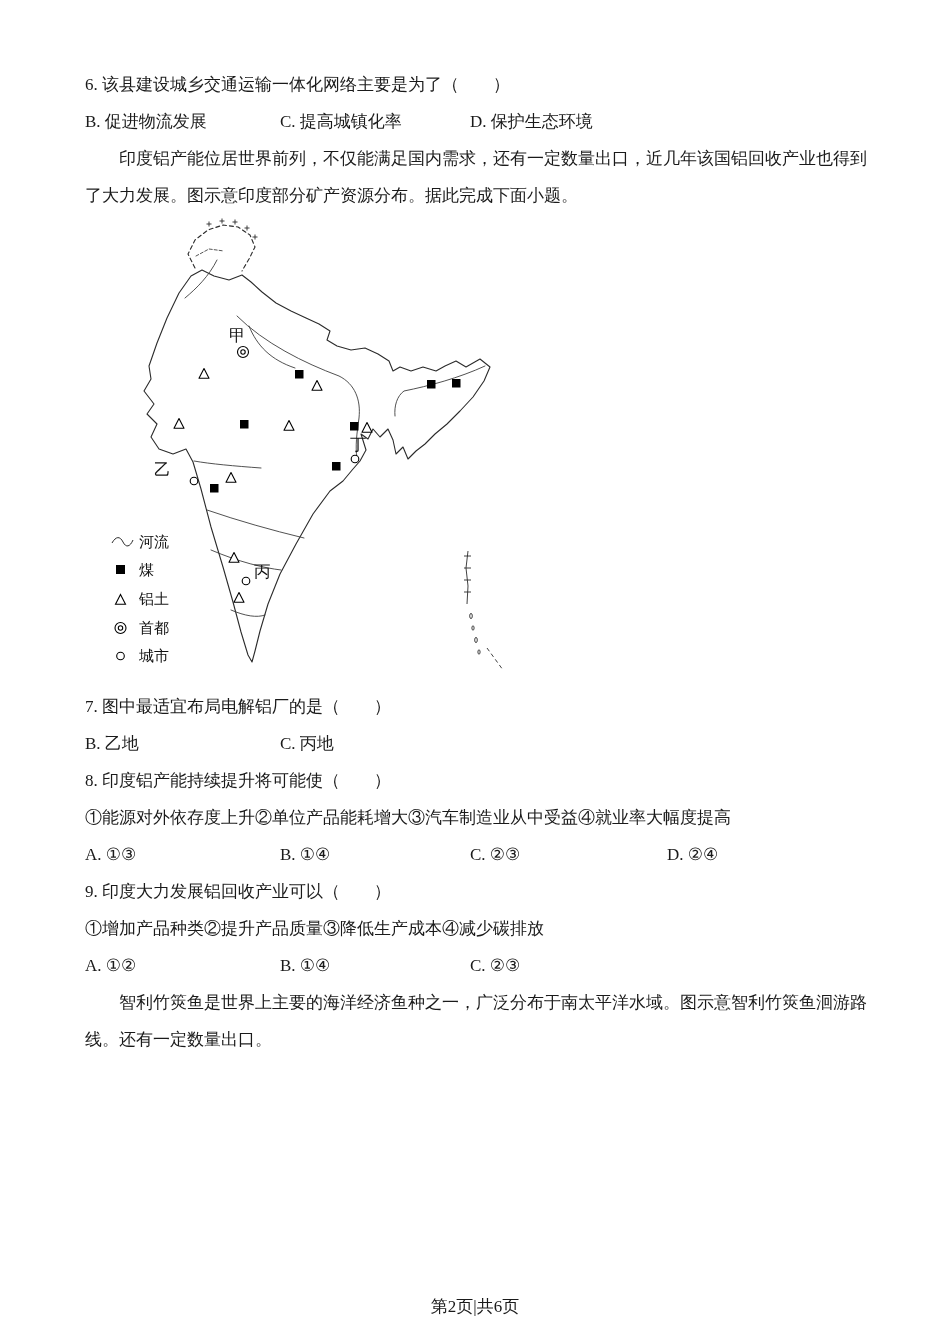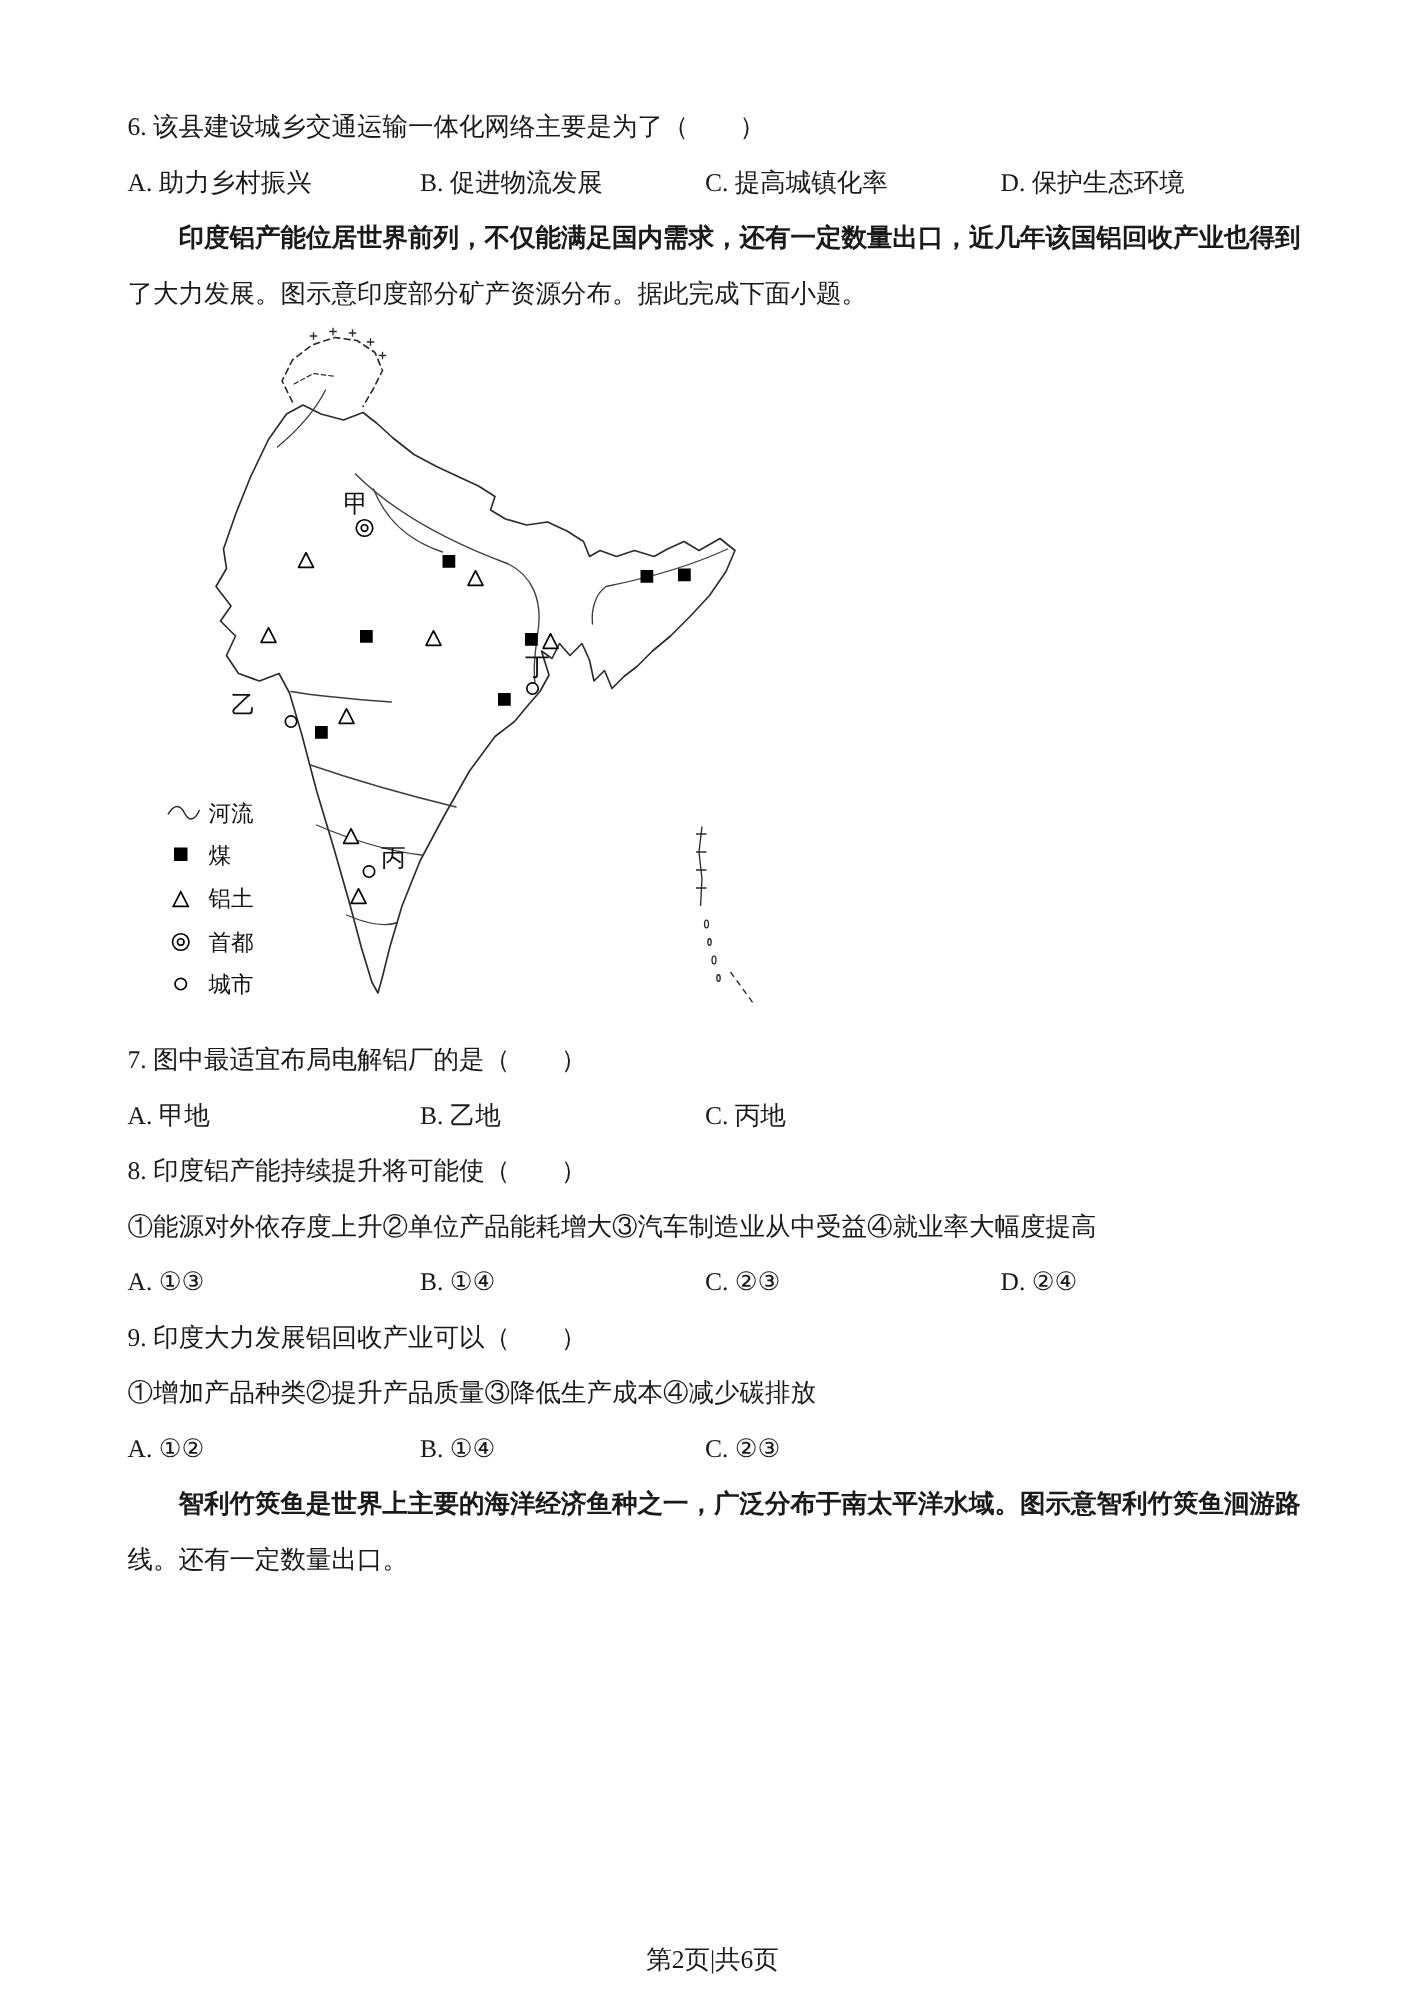--- a/index.html
+++ b/index.html
@@ -6,39 +6,38 @@
   html, body { margin: 0; padding: 0; }
   body {
     width: 950px; height: 1344px;
     background: #ffffff; color: #1a1a1a;
     font-family: "Liberation Serif", "DejaVu Serif", serif;
     font-size: 17px;
     position: relative; overflow: hidden;
   }
   .content { padding: 66px 85px 0 85px; width: 950px; }
   .line { line-height: 37px; white-space: nowrap; }
-  .indent { padding-left: 34px; font-weight: bold; }
+  .indent { padding-left: 34px; }
   .options { display: grid; grid-template-columns: 195px 190px 197px 1fr; }
   .figure { margin: 4px 0 6px 14px; width: 430px; height: 464px; }
   .footer {
     position: absolute; left: 0; right: 0; bottom: 26px;
     text-align: center; font-size: 17px; color: #1a1a1a;
   }
   svg text { font-family: "Liberation Serif", "DejaVu Serif", serif; fill: #111; }
   .map-label { font-size: 16.5px; }
   .legend-text { font-size: 15px; }
 </style>
 </head>
 <body>
 
 <div class="content">
 
   <div class="line">6. 该县建设城乡交通运输一体化网络主要是为了（　　）</div>
   <div class="options">
-    <div class="line">A. 助力乡村振兴</div>
     <div class="line">B. 促进物流发展</div>
     <div class="line">C. 提高城镇化率</div>
     <div class="line">D. 保护生态环境</div>
   </div>
 
   <div class="line indent">印度铝产能位居世界前列，不仅能满足国内需求，还有一定数量出口，近几年该国铝回收产业也得到</div>
   <div class="line">了大力发展。图示意印度部分矿产资源分布。据此完成下面小题。</div>
 
   <div class="figure">
     <svg width="430" height="460" viewBox="0 0 430 460">
@@ -132,21 +131,20 @@
         <text class="legend-text" x="40" y="415">首都</text>
 
         <circle cx="21.5" cy="438" r="3.8" fill="#fff" stroke="#000" stroke-width="1.1"></circle>
         <text class="legend-text" x="40" y="443">城市</text>
       </g>
     </svg>
   </div>
 
   <div class="line">7. 图中最适宜布局电解铝厂的是（　　）</div>
   <div class="options">
-    <div class="line">A. 甲地</div>
     <div class="line">B. 乙地</div>
     <div class="line">C. 丙地</div>
   </div>
 
   <div class="line">8. 印度铝产能持续提升将可能使（　　）</div>
   <div class="line">①能源对外依存度上升②单位产品能耗增大③汽车制造业从中受益④就业率大幅度提高</div>
   <div class="options">
     <div class="line">A. ①③</div>
     <div class="line">B. ①④</div>
     <div class="line">C. ②③</div>

